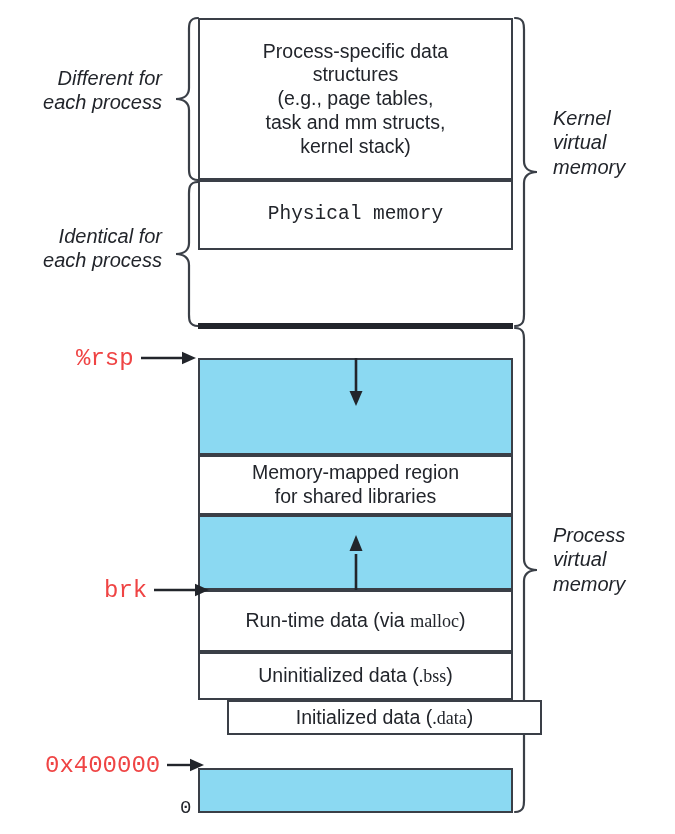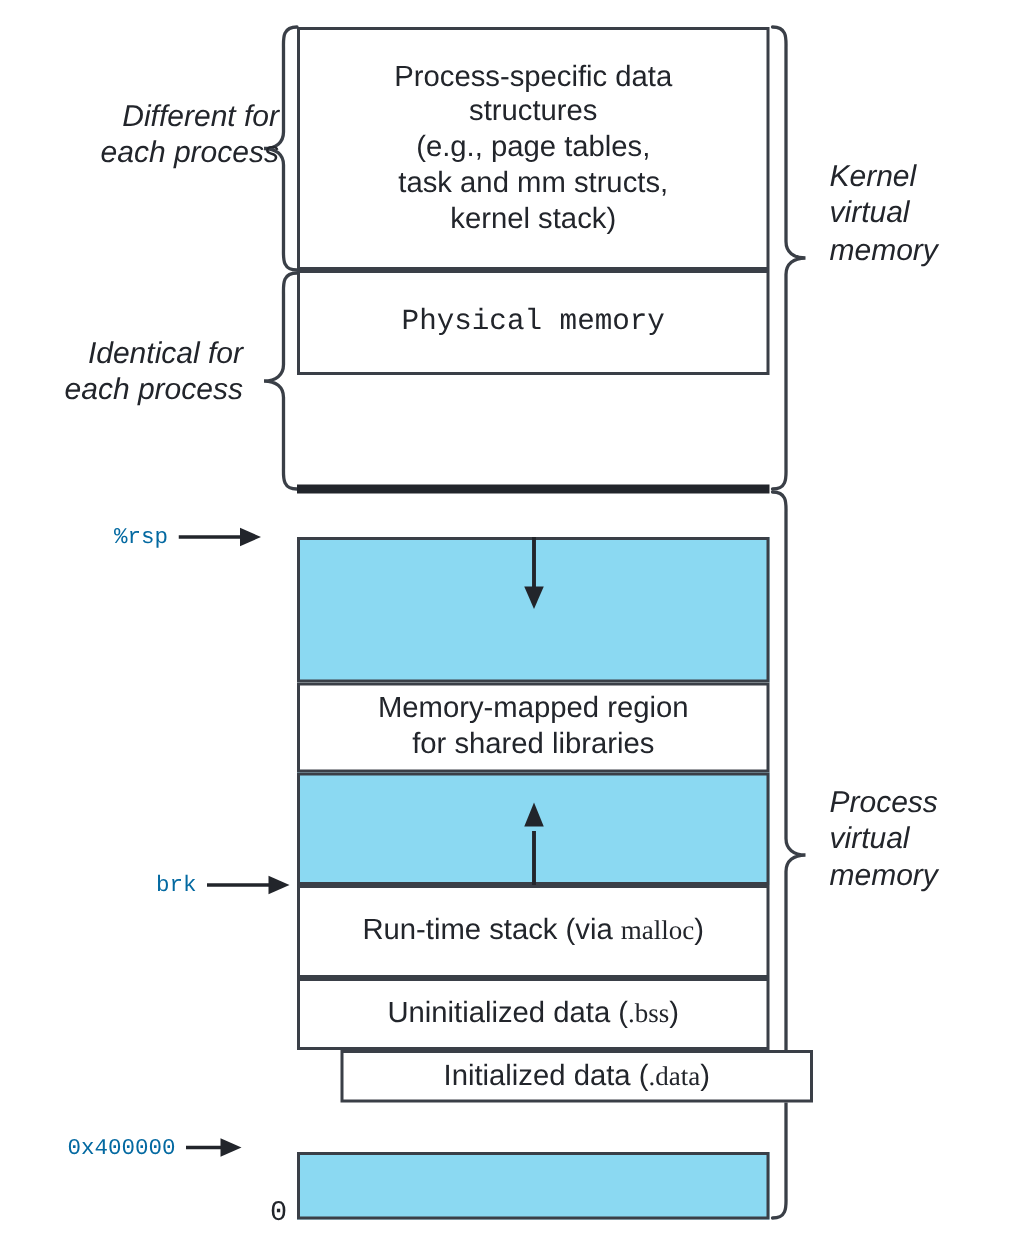--- a/index.html
+++ b/index.html
@@ -75,22 +75,22 @@
   
   .ptr {
     position: absolute;
     display: flex;
     align-items: center;
     height: 22px;
     white-space: nowrap;
   }
   .ptr .ptr-text {
     font-family: "Liberation Mono", "DejaVu Sans Mono", monospace;
-    font-size: 15px;
-    color: #0369a1;
+    font-size: 24px;
+    color: #ef4444;
     margin-right: 7px;
   }
   .ptr .ptr-arrow {
     display: block;
   }
 
   .zero-label {
     position: absolute;
     font-family: "Liberation Mono", "DejaVu Sans Mono", monospace;
     font-size: 19px;
@@ -122,21 +122,21 @@
 <div id="canvas">
 
   <svg class="brace" style="left:168px; top:16px; width:32px; height:166px;" viewBox="0 0 32 166" xmlns="http://www.w3.org/2000/svg">
     <path d="M30 2 C20 2 21 10 21 16 L21 72 C21 79 16 83 8 83 C16 83 21 87 21 94 L21 150 C21 156 20 164 30 164" fill="none" stroke="#3a3f47" stroke-width="2.2" stroke-linecap="round"></path>
   </svg>
 
   <svg class="brace" style="left:168px; top:180px; width:32px; height:148px;" viewBox="0 0 32 148" xmlns="http://www.w3.org/2000/svg">
     <path d="M30 2 C20 2 21 10 21 16 L21 63 C21 70 16 74 8 74 C16 74 21 78 21 85 L21 132 C21 138 20 146 30 146" fill="none" stroke="#3a3f47" stroke-width="2.2" stroke-linecap="round"></path>
   </svg>
 
-  <div class="annot left" style="left:0px; top:66px; width:162px;margin-left:24px;">Different for
+  <div class="annot left" style="left:0px; top:66px; width:162px;">Different for
 each process</div>
 
   <div class="annot left" style="left:0px; top:224px; width:162px;font-style:italic;">Identical for
 each process</div>
 
   <svg class="brace" style="left:513px; top:16px; width:32px; height:312px;" viewBox="0 0 32 312" xmlns="http://www.w3.org/2000/svg">
     <path d="M2 2 C12 2 11 10 11 16 L11 145 C11 152 16 156 24 156 C16 156 11 160 11 167 L11 296 C11 302 12 310 2 310" fill="none" stroke="#3a3f47" stroke-width="2.2" stroke-linecap="round"></path>
   </svg>
 
   <svg class="brace" style="left:513px; top:326px; width:32px; height:488px;" viewBox="0 0 32 488" xmlns="http://www.w3.org/2000/svg">
@@ -170,21 +170,21 @@
     <div class="region filled" style="top:340px; height:97px;"></div>
 
     <div class="region" style="top:437px; height:60px;">
       <span class="label">Memory-mapped region
 for shared libraries</span>
     </div>
 
     <div class="region filled" style="top:497px; height:75px;"></div>
 
     <div class="region" style="top:572px; height:62px;">
-      <span class="label"><span>Run-time stack (via </span><span class="mono">malloc</span><span>)</span></span>
+      <span class="label"><span>Run-time data (via </span><span class="mono">malloc</span><span>)</span></span>
     </div>
 
     <div class="region" style="top:634px; height:48px;">
       <span class="label"><span>Uninitialized data (</span><span class="mono">.bss</span><span>)</span></span>
     </div>
 
     <div class="region" style="top:682px; height:35px;margin-left:29px;">
       <span class="label"><span>Initialized data (</span><span class="mono">.data</span><span>)</span></span>
     </div>
 

